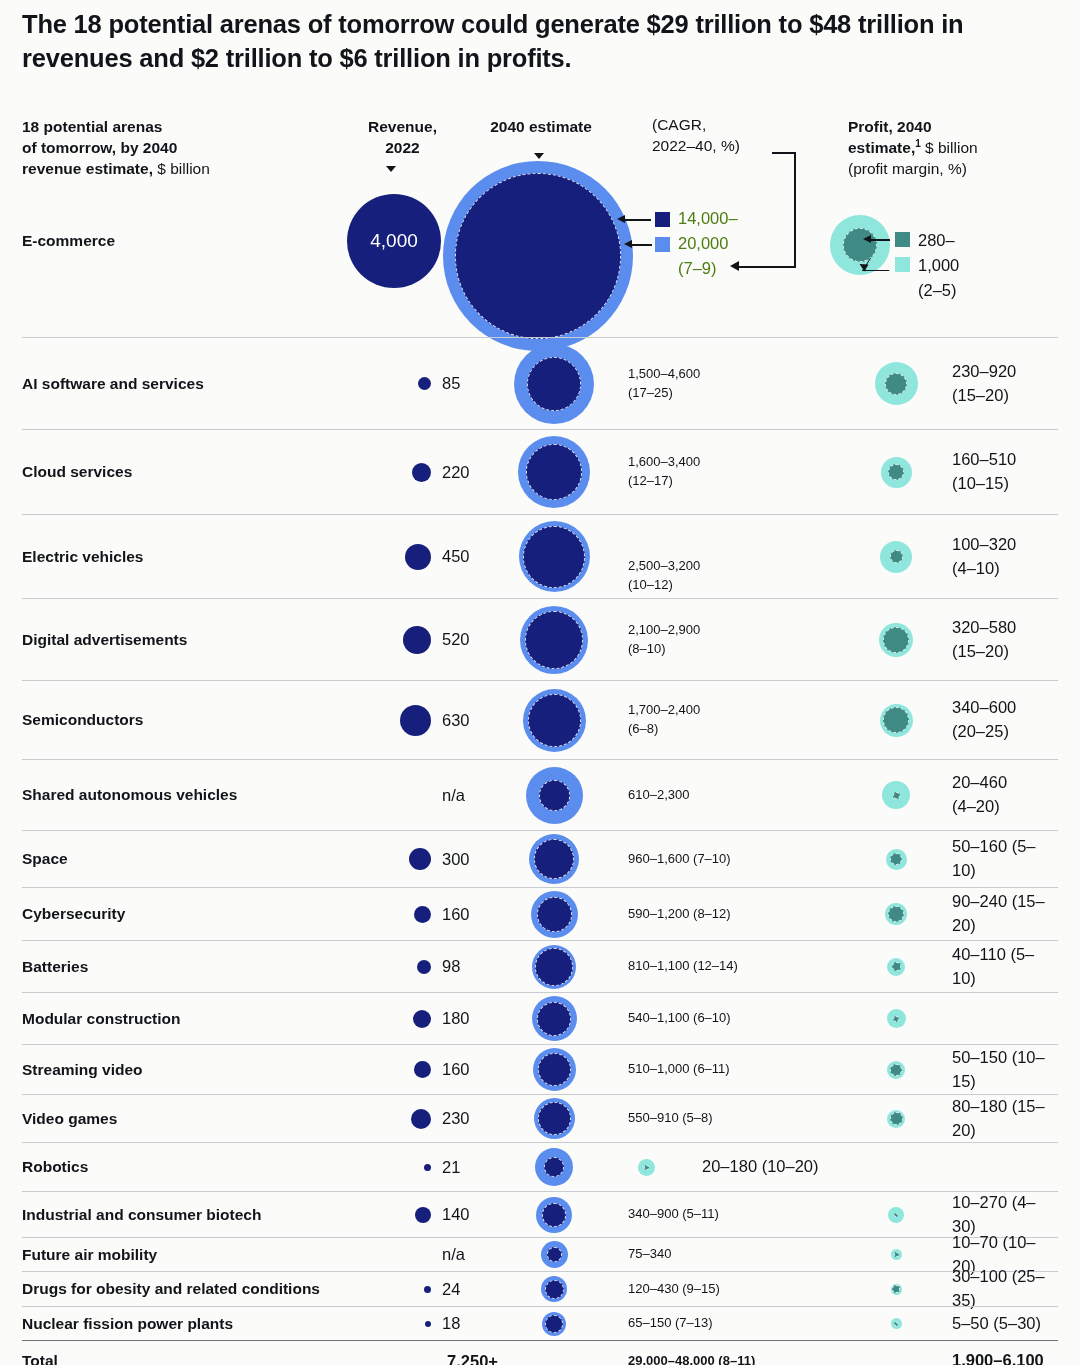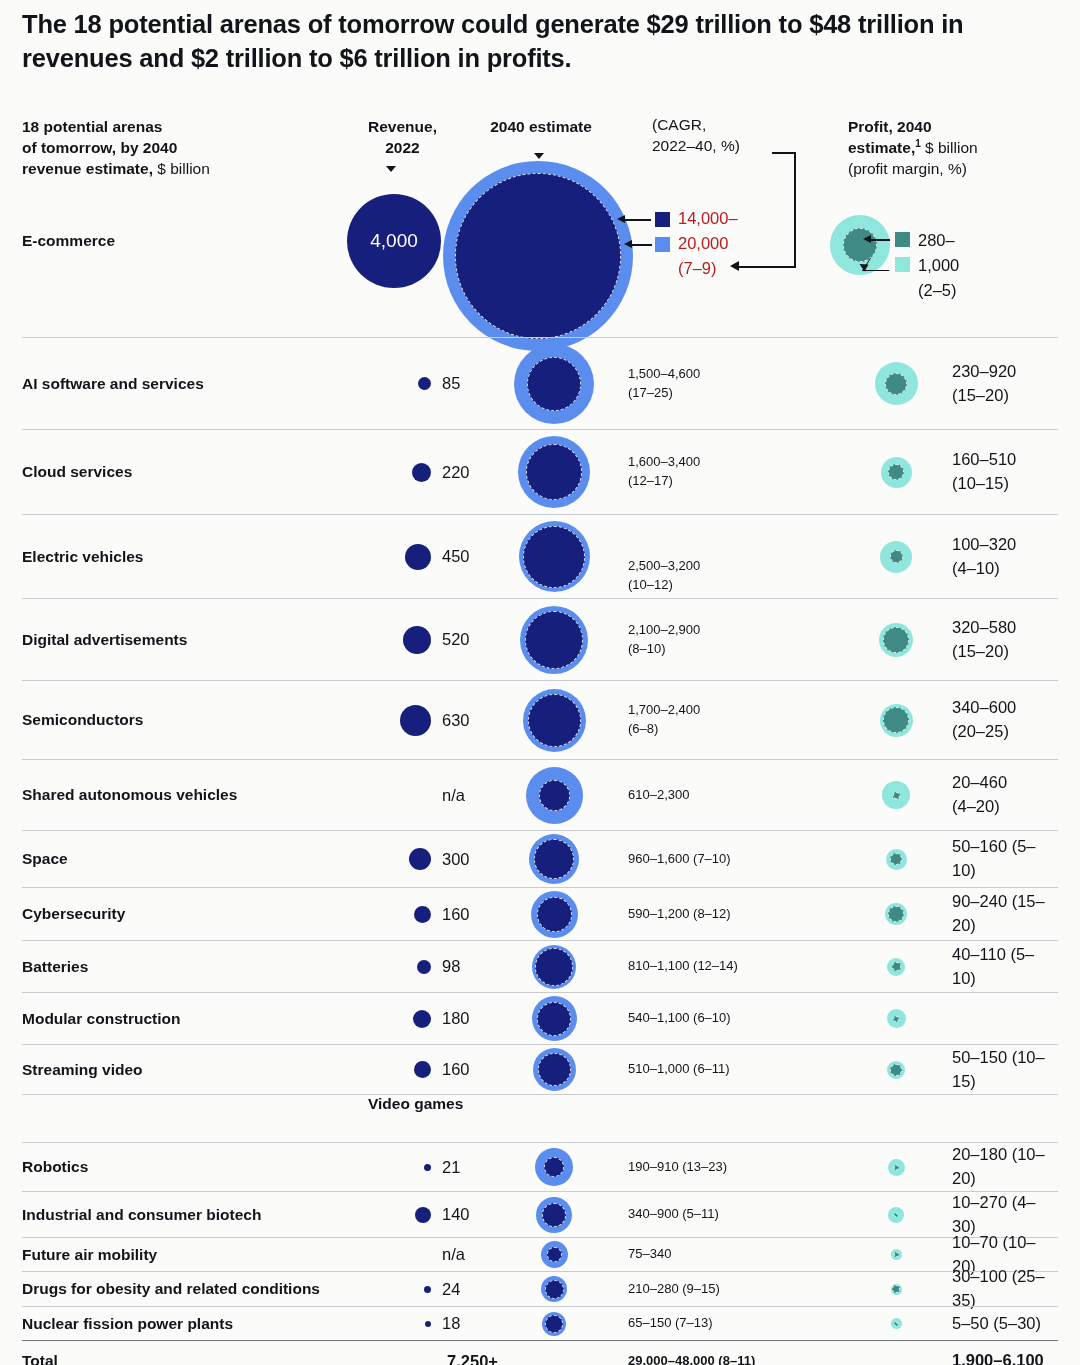--- a/index.html
+++ b/index.html
@@ -70,21 +70,21 @@
     border-radius:50%;background:#16207c;
     border:1.5px dashed rgba(255,255,255,.85);box-sizing:border-box;
   }
 
   
   .lg-sw{position:absolute;width:15px;height:15px;}
   #ecom-lg-sw1{left:655px;top:212px;background:#16207c;}
   #ecom-lg-sw2{left:655px;top:237px;background:#5b8def;}
   #ecom-lg-txt{
     position:absolute;left:678px;top:206px;font-size:16.5px;line-height:1.52;
-    color:#b91c1c;white-space:pre-line;
+    color:#4d7c0f;white-space:pre-line;
   }
   .arrw{position:absolute;height:1.6px;background:#111418;}
   .arrwhead{
     position:absolute;width:0;height:0;
     border-top:4.5px solid transparent;border-bottom:4.5px solid transparent;
     border-right:8px solid #111418;
   }
   #ecom-a1{left:624px;top:219px;width:27px;}
   #ecom-a1h{left:617px;top:215px;}
   #ecom-a2{left:631px;top:244px;width:21px;}
@@ -418,21 +418,21 @@
           </div>
         </div>
         <div class="c-est" style="white-space: pre-line;">510–1,000 (6–11)</div>
         <div class="c-pbub">
           <div class="pbub-outer" style="width: 18px; height: 18px;">
             <div class="pbub-inner" style="width: 12px; height: 12px;"></div>
           </div>
         </div>
         <div class="c-prof" style="white-space: pre-line;">50–150 (10–15)</div>
       </div>
-      <div class="row" style="height: 47px; flex-direction: column;">
+      <div class="row" style="height: 47px;">
         <div class="c-name">Video games</div>
         <div class="c-rev">
           <span class="dot" style="width: 20px; height: 20px;"></span>
           <span class="val">230</span>
         </div>
         <div class="c-bub">
           <div class="bub-outer" style="width: 41px; height: 41px;">
             <div class="bub-inner" style="width: 33px; height: 33px;"></div>
           </div>
         </div>
@@ -448,21 +448,20 @@
         <div class="c-name">Robotics</div>
         <div class="c-rev">
           <span class="dot" style="width: 7px; height: 7px;"></span>
           <span class="val">21</span>
         </div>
         <div class="c-bub">
           <div class="bub-outer" style="width: 38px; height: 38px;">
             <div class="bub-inner" style="width: 20px; height: 20px;"></div>
           </div>
         </div>
-        <div class="c-est" style="white-space: pre-line;">190–910 (13–23)</div>
         <div class="c-pbub">
           <div class="pbub-outer" style="width: 17px; height: 17px;">
             <div class="pbub-inner" style="width: 5px; height: 5px;"></div>
           </div>
         </div>
         <div class="c-prof" style="white-space: pre-line;">20–180 (10–20)</div>
       </div>
       <div class="row" style="height: 45px;">
         <div class="c-name">Industrial and consumer biotech</div>
         <div class="c-rev">
@@ -504,21 +503,21 @@
         <div class="c-name">Drugs for obesity and related conditions</div>
         <div class="c-rev">
           <span class="dot" style="width: 7px; height: 7px;"></span>
           <span class="val">24</span>
         </div>
         <div class="c-bub">
           <div class="bub-outer" style="width: 26px; height: 26px;">
             <div class="bub-inner" style="width: 19px; height: 19px;"></div>
           </div>
         </div>
-        <div class="c-est" style="white-space: pre-line;">210–280 (9–15)</div>
+        <div class="c-est" style="white-space: pre-line;">120–430 (9–15)</div>
         <div class="c-pbub">
           <div class="pbub-outer" style="width: 11px; height: 11px;">
             <div class="pbub-inner" style="width: 8px; height: 8px;"></div>
           </div>
         </div>
         <div class="c-prof" style="white-space: pre-line;">30–100 (25–35)</div>
       </div>
       <div class="row" style="height: 33px;">
         <div class="c-name">Nuclear fission power plants</div>
         <div class="c-rev">

